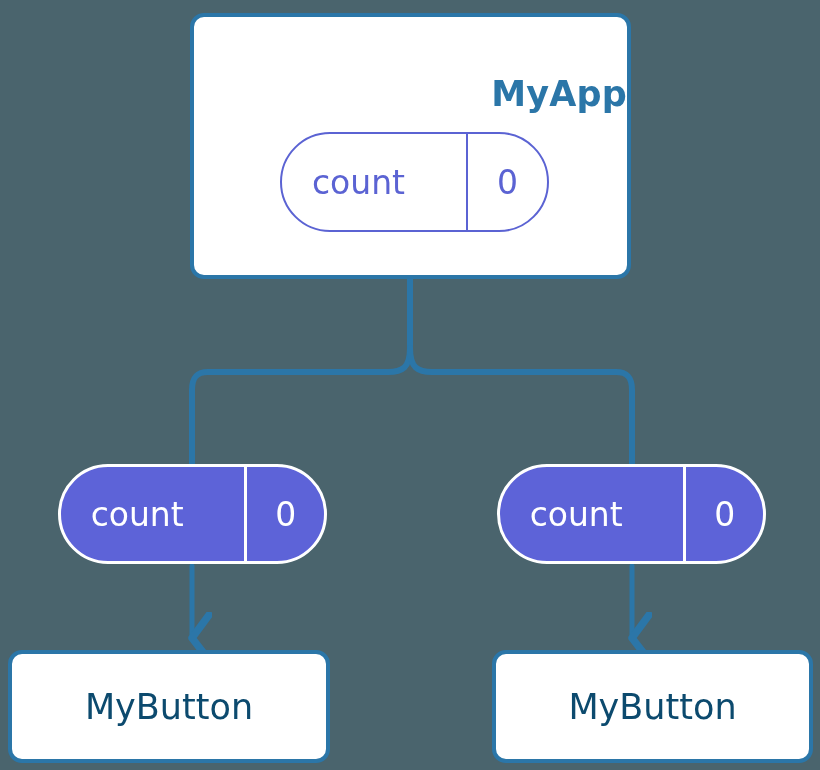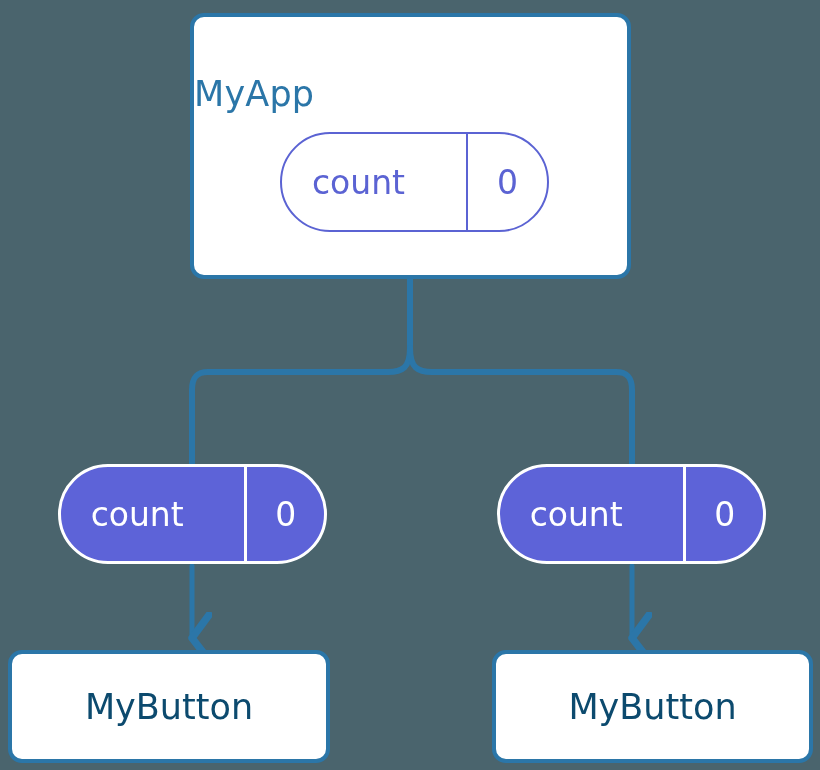--- a/index.html
+++ b/index.html
@@ -42,26 +42,27 @@
 
   .card {
     background: #ffffff;
     border: 4px solid #2b76a8;
     border-radius: 14px;
   }
 
   .card-title {
     position: absolute;
     left: 0;
-    right: 12px;
-    text-align: left;
+    right: 0;
+    text-align: right;
     color: #2b76a8;
     font-size: 35px;
     letter-spacing: 0.2px;
     white-space: nowrap;
+    font-weight: bold;
   }
 
   
   .pill {
     position: absolute;
     display: flex;
     align-items: stretch;
     box-sizing: border-box;
     border-radius: 999px;
     overflow: hidden;

